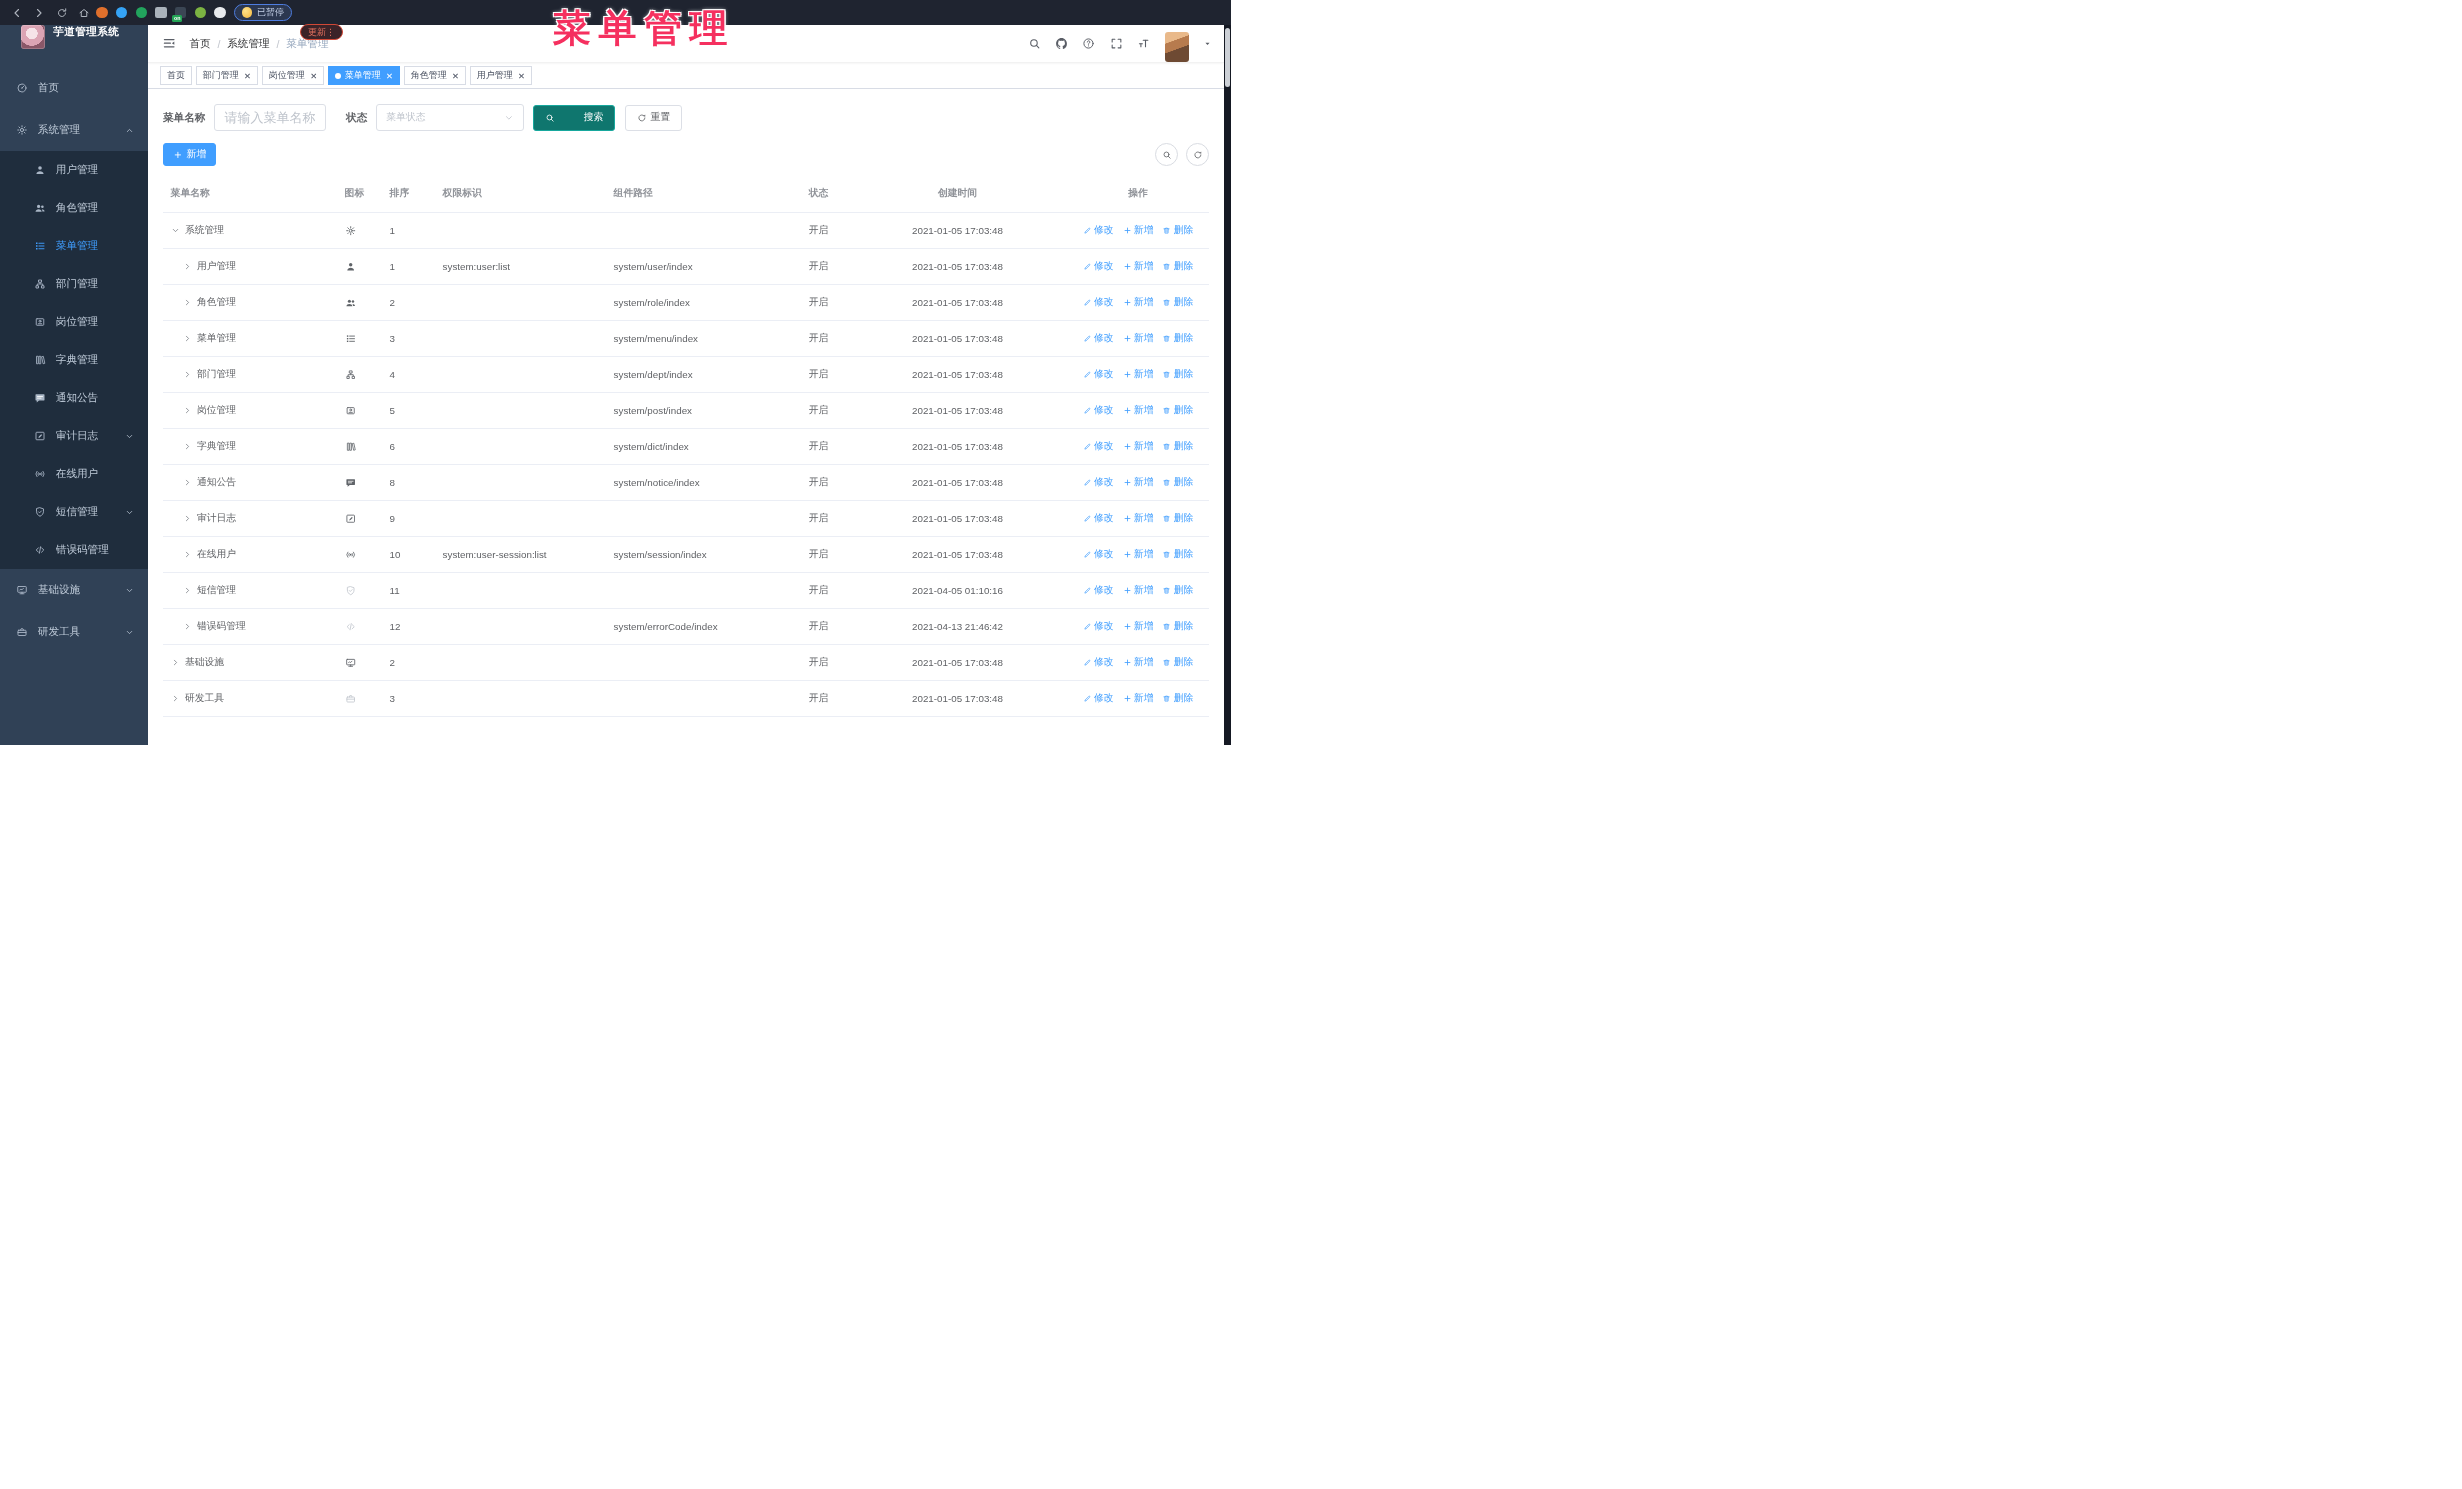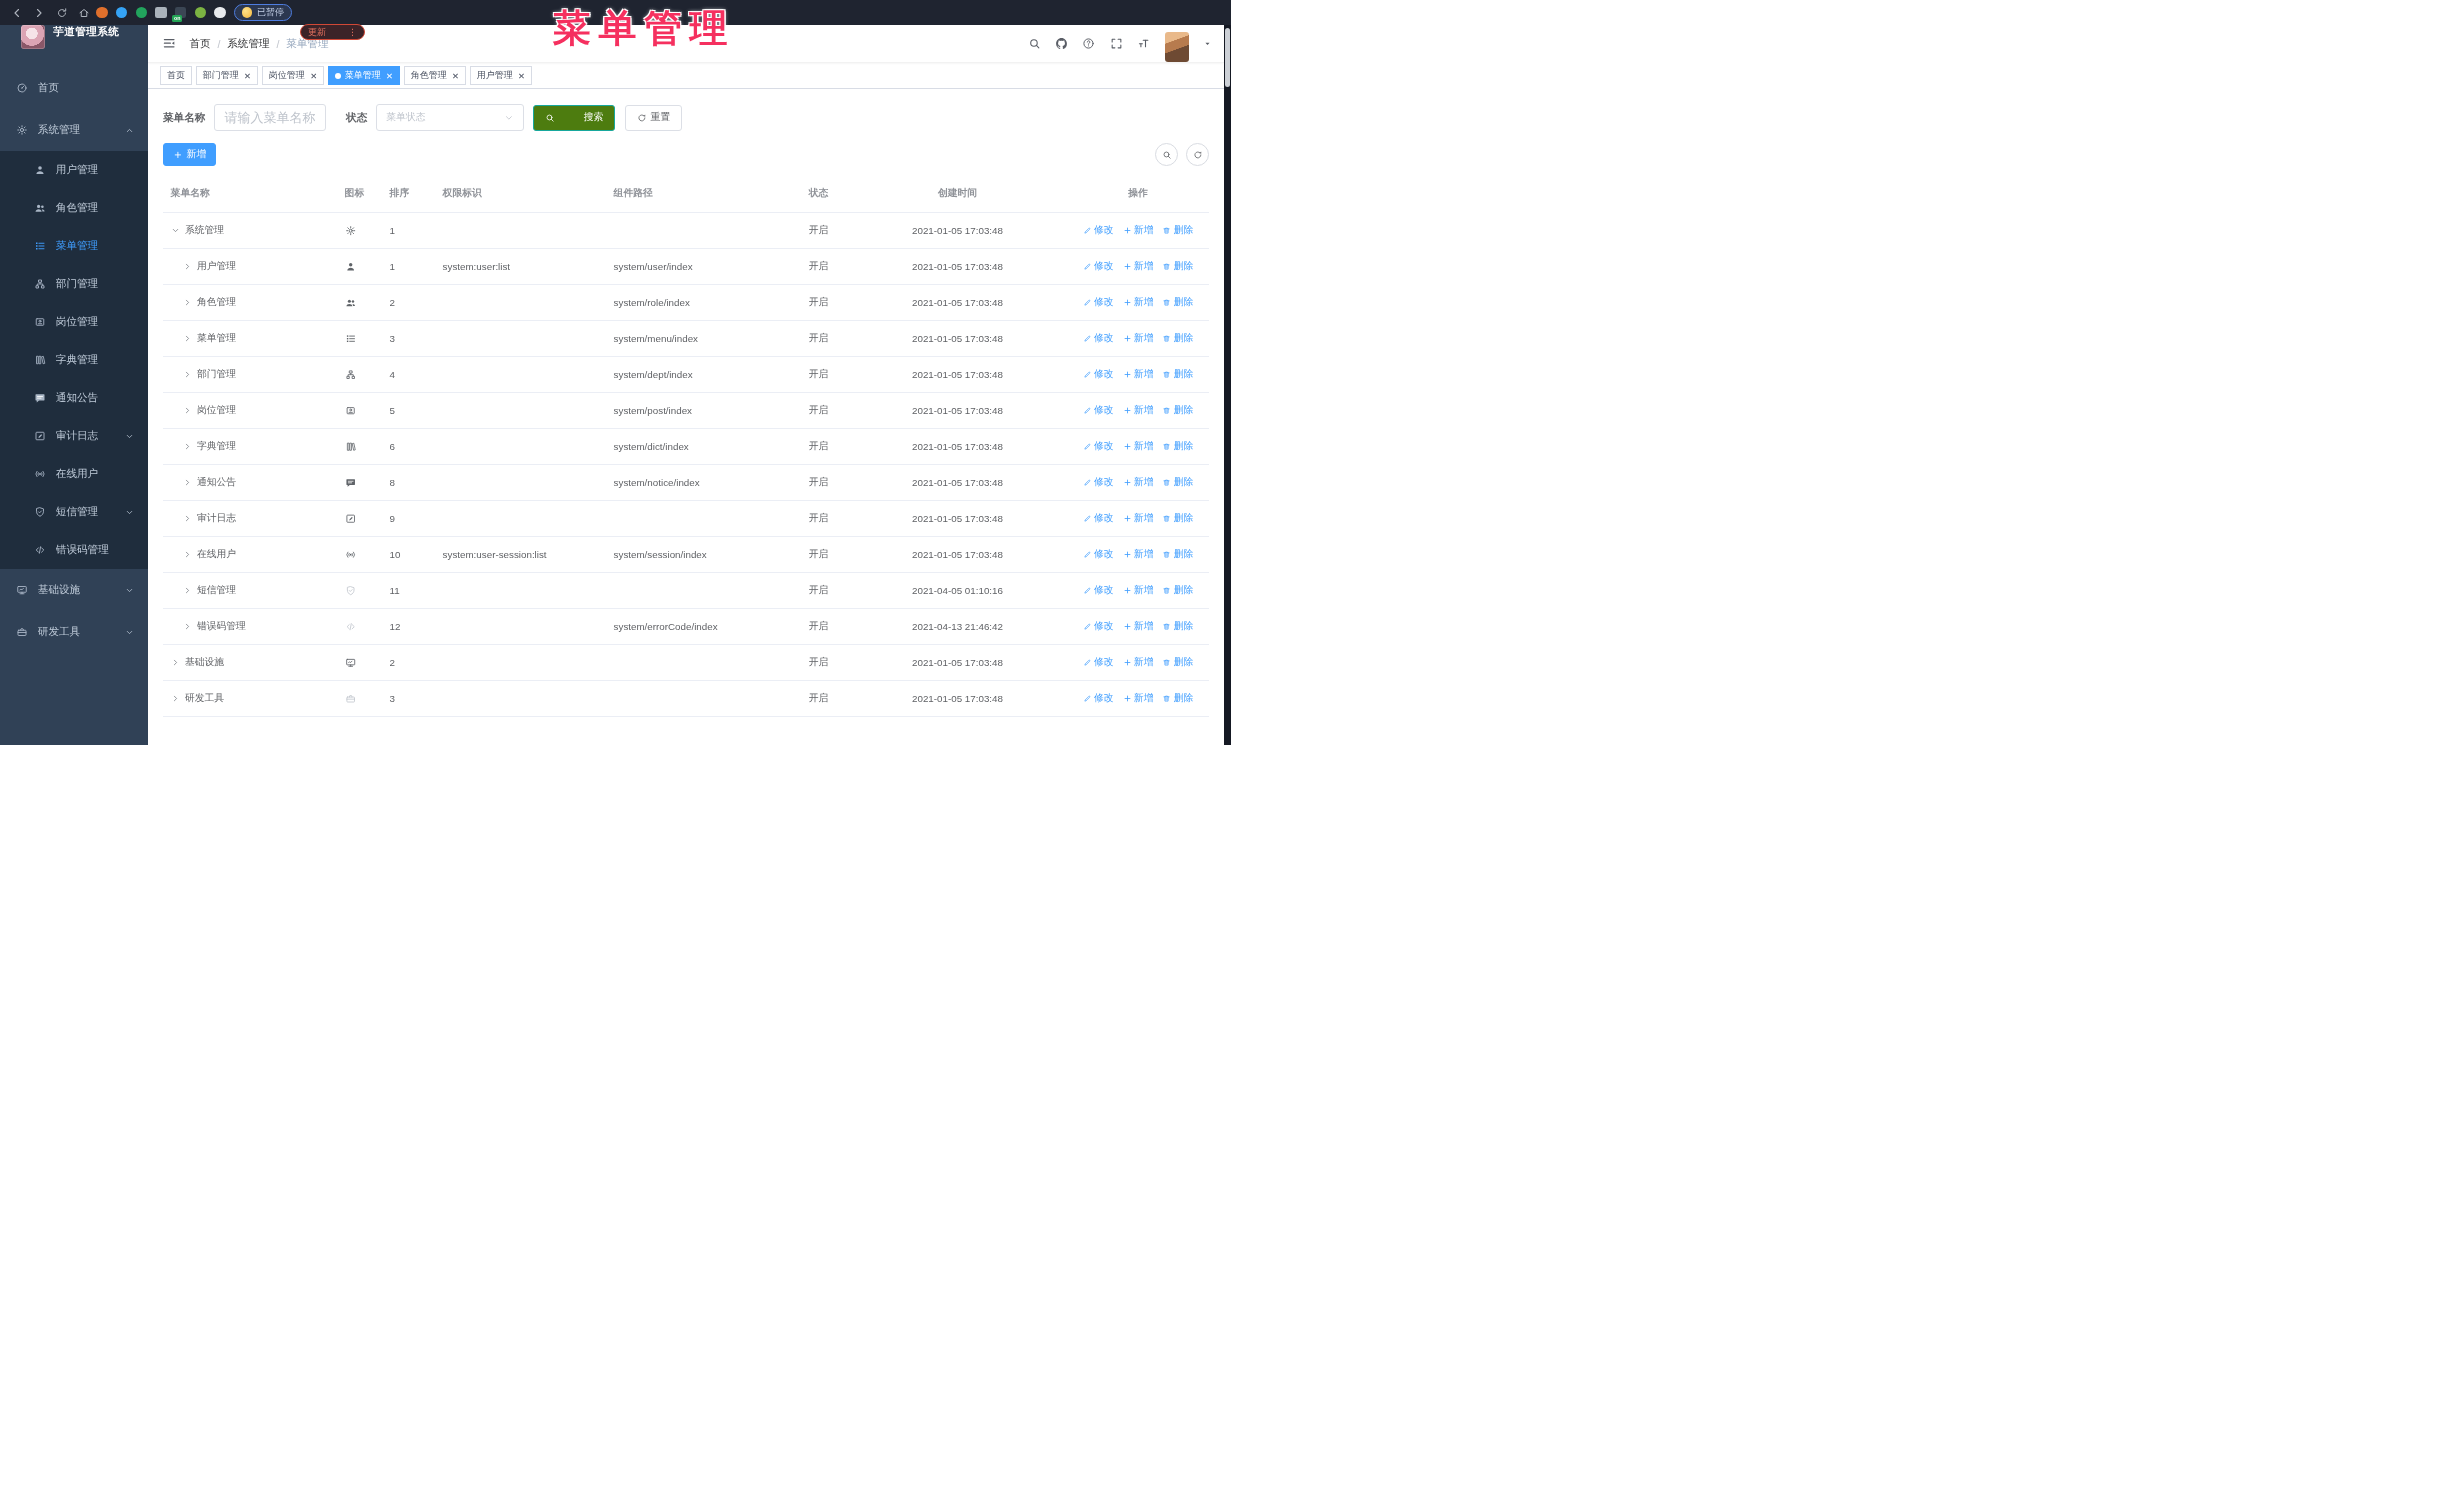--- a/index.html
+++ b/index.html
@@ -24,21 +24,21 @@
   .star-btn { color:#aeb4bd; font-size:10.6px; margin-left:6px; }
   .ext-area { display:flex; align-items:center; gap:8.3px; }
   .ext { position:relative; width:11.4px; height:11.4px; border-radius:50%; }
   .ext .badge { position:absolute; left:-3px; bottom:-3.8px; background:#23a455; color:#fff;
     font-size:5.3px; line-height:1; padding:1.1px 1.9px; border-radius:1.5px; font-weight:700; }
   .chip-pill { display:flex; align-items:center; gap:4.5px; height:16.7px; border-radius:9px;
     padding:0 6.8px; font-size:9px; white-space:nowrap; }
   .chip-paused { background:#2b3750; border:1.1px solid #4e7de0; color:#c7d3ea; }
   .chip-paused .face { width:10.6px; height:10.6px; border-radius:50%;
     background:radial-gradient(circle at 35% 35%, #ffe28a, #f4b73c); }
-  .chip-update { background:#3b2328; border:1.1px solid #d14836; color:#e2705e; gap:22px;margin-top:39px; }
+  .chip-update { background:#3b2328; border:1.1px solid #d14836; color:#e2705e; gap:0;margin-top:39px; }
   .chip-update .dots { color:#e2705e; font-size:9px; letter-spacing:0; }
 
   
   .app { display:flex; width:1224px; height:720px; }
 
   .sidebar { width:148px; background:#304156; height:100%; flex:0 0 148px; color:#bfcbd9; }
   .logo-row { height:42px; display:flex; align-items:flex-start; padding-left:21px; gap:8.3px; }
   .logo-img { width:24px; height:24px; border-radius:3px;
     background:radial-gradient(circle at 45% 35%, #f6e3e8 0 28%, #dba4b4 29% 60%, #8a5768 61%);
     box-shadow:inset 0 0 0 0.8px rgba(255,255,255,.25); }
@@ -85,21 +85,21 @@
     font-family:inherit; }
   .text-input::placeholder { color:#bfc4cc; }
   .select { width:148px; height:27px; border:0.8px solid #dcdfe6; border-radius:3px;
     padding:0 9px; display:flex; align-items:center; justify-content:space-between;
     color:#bfc4cc; font-size:9.8px; cursor:pointer; background:#fff; }
   .select .ic { color:#c0c4cc; font-size:9.8px; }
   .btn { display:inline-flex; align-items:center; gap:3.8px; height:26px; padding:0 10.6px;
     border-radius:3px; font-size:9.8px; cursor:pointer; border:0.8px solid transparent;
     white-space:nowrap; }
   .btn .ic { font-size:9.8px; }
-  .btn-search { background:#4d7c0f; border-color:#17a89d; color:#fff; margin-left:9px;gap:29px; }
+  .btn-search { background:#0f766e; border-color:#17a89d; color:#fff; margin-left:9px;gap:29px; }
   .btn-reset { background:#fff; border-color:#dcdfe6; color:#606266; margin-left:10.6px; }
   .toolbar-row { display:flex; align-items:center; margin-top:12px; }
   .btn-add { background:#409eff; border-color:#409eff; color:#fff; height:23px; padding:0 9px; }
   .circle-btns { margin-left:auto; display:flex; gap:7.6px; }
   .circle-btn { width:23px; height:23px; border-radius:50%; border:0.8px solid #d9dce2;
     display:flex; align-items:center; justify-content:center; color:#606266; font-size:9.8px;
     background:#fff; cursor:pointer; }
 
   
   .table { margin-top:9px; font-size:9.8px; color:#606266; }

